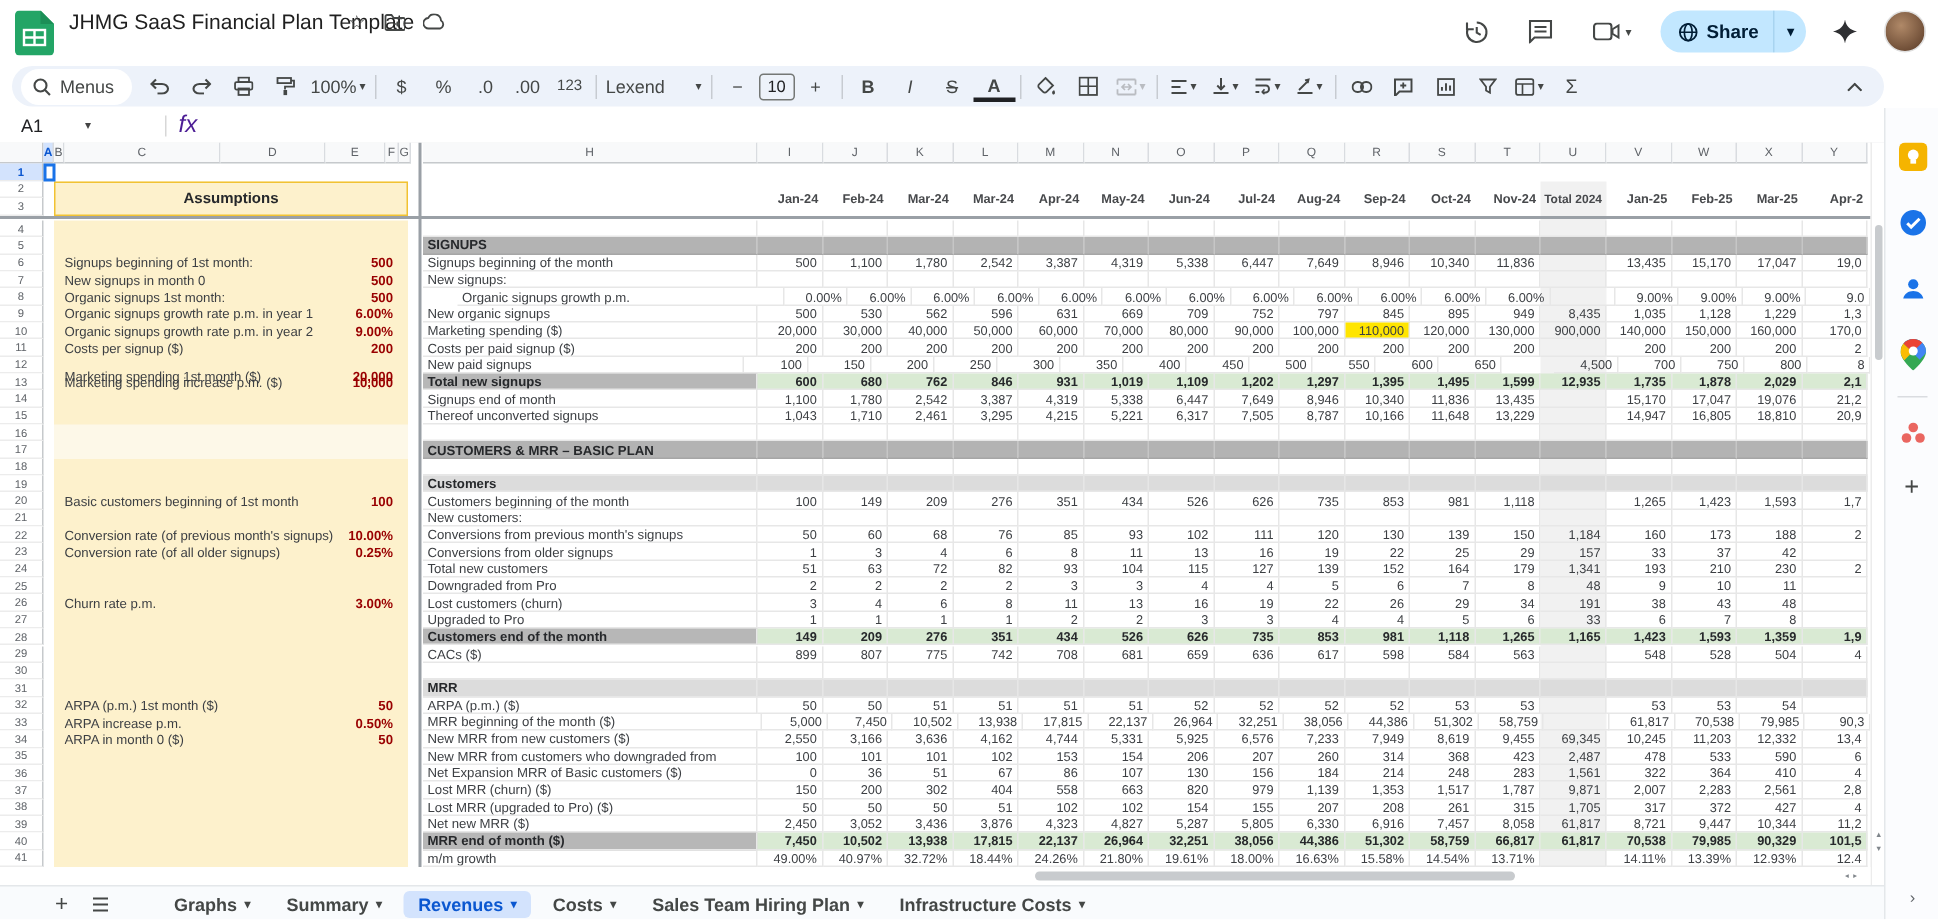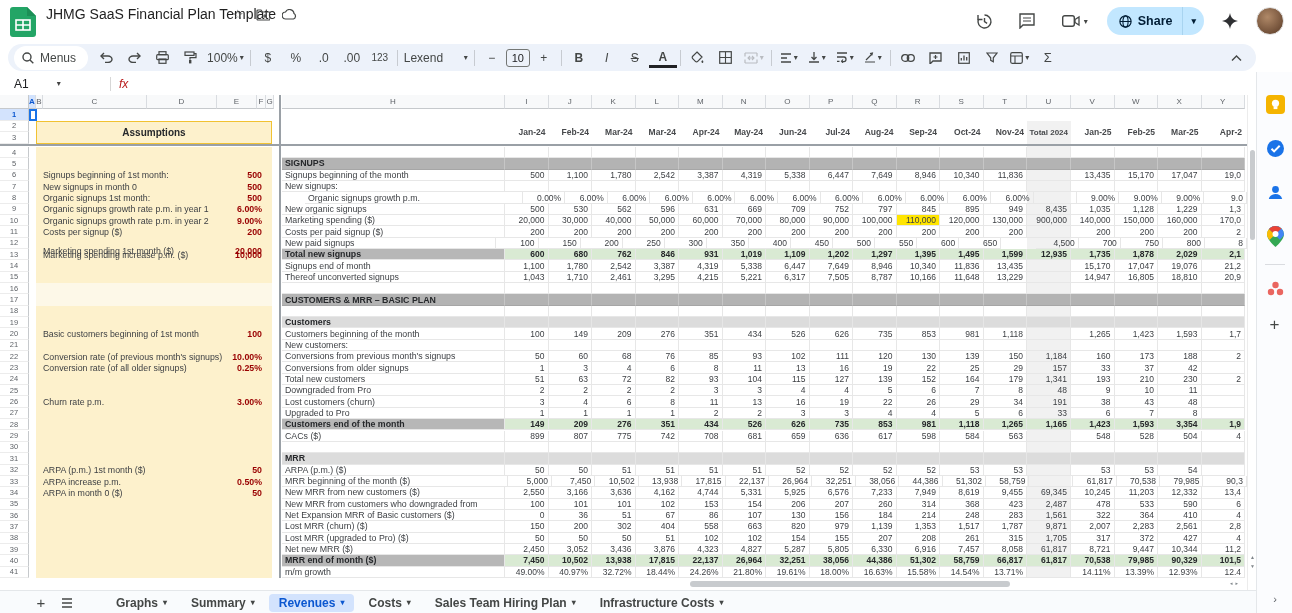--- a/index.html
+++ b/index.html
@@ -26,21 +26,21 @@
   .tsep{width:1px;height:16px;background:#c7cbd1;margin:0 3px;}
   .fontsize-box{border:1px solid #747775;border-radius:3px;width:22px;height:16px;display:flex;align-items:center;justify-content:center;font-size:11px;color:#202124;}
   .tb.bold{font-weight:bold;}.tb.ital{font-style:italic;}.tb.strk{text-decoration:line-through;}
   .tb.ucolor{font-weight:bold;border-bottom:3px solid #202124;height:15px;border-radius:0;margin-top:2px;}
   .tb-collapse{margin-left:auto;}
   
   .formulabar{position:absolute;left:0;top:72px;width:1256px;height:23px;background:#fff;border-bottom:1px solid #e1e3e6;display:flex;align-items:center;}
   .namebox{width:88px;display:flex;align-items:center;padding-left:14px;font-size:12px;color:#202124;}
   .namebox .cd{margin-left:28px;font-size:8px;color:#444;}
   .fbar-sep{width:1px;height:14px;background:#d7d7d7;margin:0 8px;}
-  .fx{font-style:italic;font-size:12px;color:#b91c1c;}
+  .fx{font-style:italic;font-size:16px;color:#4c1d95;}
   
   #gridwrap{position:absolute;left:0;top:95px;width:1247px;height:483px;overflow:hidden;background:#fff;}
   .colhdr{position:absolute;top:0;height:14px;box-sizing:border-box;background:#f8f9fa;border-right:1px solid #d9dce0;border-bottom:1px solid #c6c9cc;font-size:8px;color:#5f6368;display:flex;align-items:center;justify-content:center;}
   .colhdr.sel{background:#d3e3fd;color:#0b57d0;font-weight:bold;}
   .gutcell{position:absolute;left:0;width:29px;box-sizing:border-box;background:#fff;border-right:1px solid #c6c9cc;border-bottom:1px solid #ececec;font-size:7.5px;color:#5f6368;display:flex;align-items:center;justify-content:center;}
   .gutcell.sel{background:#d3e3fd;color:#0b57d0;font-weight:bold;}
   .corner{position:absolute;left:0;top:0;width:29px;height:14px;background:#f8f9fa;border-right:1px solid #c6c9cc;border-bottom:1px solid #c6c9cc;box-sizing:border-box;}
   .frozen-h{position:absolute;left:0;width:1247px;height:2px;background:#9aa0a6;z-index:30;}
   .frozen-v{position:absolute;top:0;width:2px;height:483px;background:#9aa0a6;z-index:30;}
   .a1sel{position:absolute;box-sizing:border-box;border:2px solid #1a73e8;z-index:25;}
@@ -958,21 +958,21 @@
           <div class="gcell" style="width: 43.5px;">526</div>
           <div class="gcell" style="width: 43.5px;">626</div>
           <div class="gcell" style="width: 43.5px;">735</div>
           <div class="gcell" style="width: 43.5px;">853</div>
           <div class="gcell" style="width: 43.5px;">981</div>
           <div class="gcell" style="width: 43.5px;">1,118</div>
           <div class="gcell" style="width: 43.5px;">1,265</div>
           <div class="gcell" style="width: 44px;">1,165</div>
           <div class="gcell" style="width: 43.5px;">1,423</div>
           <div class="gcell" style="width: 43.5px;">1,593</div>
-          <div class="gcell" style="width: 43.5px;">3,354</div>
+          <div class="gcell" style="width: 43.5px;">1,359</div>
           <div class="gcell" style="width: 43.5px;">1,9</div>
         </div>
         <div class="grow data" style="top: 335.5px; height: 11.34px; width: 965px;">
           <div class="gcell lbl" style="width: 223px;">CACs ($)</div>
           <div class="gcell" style="width: 43.5px;">899</div>
           <div class="gcell" style="width: 43.5px;">807</div>
           <div class="gcell" style="width: 43.5px;">775</div>
           <div class="gcell" style="width: 43.5px;">742</div>
           <div class="gcell" style="width: 43.5px;">708</div>
           <div class="gcell" style="width: 43.5px;">681</div>

